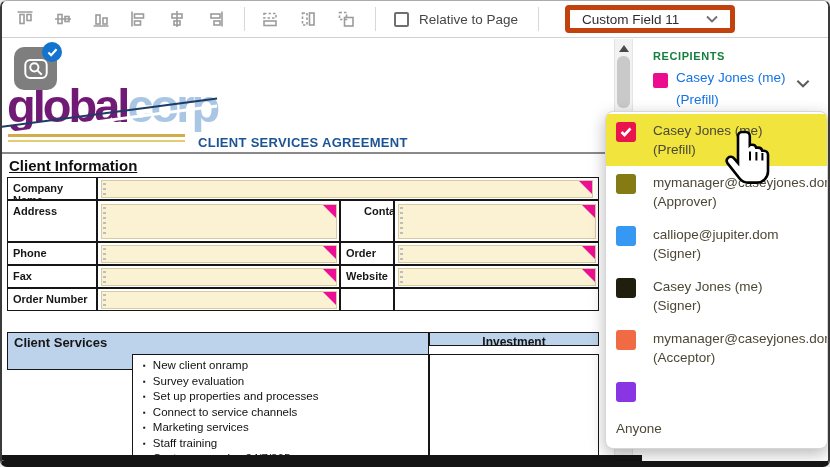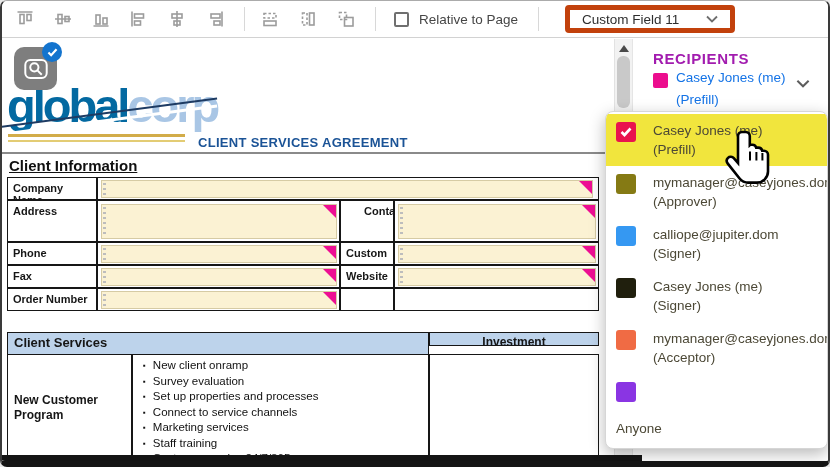--- a/index.html
+++ b/index.html
@@ -24,21 +24,21 @@
   .select-box svg { width:12px; height:8px; stroke:#6e6e6e; fill:none; stroke-width:1.8; }
   
   .doc { position:absolute; left:0; top:37px; width:612px; height:423px; background:#fff; overflow:hidden; }
   .marker { position:absolute; left:12px; top:9px; width:43px; height:43px; background:#7e7e7e; border-radius:10px;
     display:flex; align-items:center; justify-content:center; }
   .marker svg { width:30px; height:28px; stroke:#fff; fill:none; stroke-width:2.4; }
   .badge { position:absolute; left:40px; top:4px; width:20px; height:20px; border-radius:50%; background:#1374ce;
     display:flex; align-items:center; justify-content:center; }
   .badge svg { width:11px; height:9px; stroke:#fff; fill:none; stroke-width:2.4; }
   .logo { position:absolute; left:5px; top:44px; font-size:47px; font-weight:bold; letter-spacing:-3px; line-height:1; white-space:nowrap; }
-  .logo .lg1 { color:#0369a1; } .logo .lg2 { color:#a9c6e5; }
+  .logo .lg1 { color:#701a75; } .logo .lg2 { color:#a9c6e5; }
   .gold1 { position:absolute; left:6px; top:96px; width:177px; height:3px; background:#d2ac49; }
   .gold2 { position:absolute; left:6px; top:102px; width:177px; height:2px; background:#e3cc74; }
   .swoosh-n { position:absolute; left:-6px; top:74px; width:222px; height:2px; background:#1d3b63; transform:rotate(-7.5deg); }
   .swoosh-w { position:absolute; left:-6px; top:81px; width:222px; height:3px; background:#ffffff; transform:rotate(-7.5deg); }
   .doc-title { position:absolute; left:196px; top:97px; font-size:13px; font-weight:bold; color:#1b5396; letter-spacing:0.3px; }
   .rule { position:absolute; left:0; top:114px; width:612px; height:2px; background:#8a8a8a; }
   .sec-heading { position:absolute; left:7px; top:119px; font-size:15px; font-weight:bold; color:#101010; text-decoration:underline; }
   .cell { position:absolute; background:#fff; border:1.5px solid #161616; font-size:11px; font-weight:bold; color:#161616; padding:4px 0 0 5px; }
   .hdr-cell { position:absolute; background:#bdd3eb; border:1.5px solid #161616; font-size:13px; font-weight:bold; color:#161616; padding:2px 0 0 6px; }
   .field { position:absolute; background:#fbf2d3; border:1px solid #d6cba4; cursor:pointer; }
@@ -81,21 +81,21 @@
   .s-right{ left:427px; top:316px; width:170px; height:102px; }
   .bullet-row { display:flex; gap:7px; line-height:15.5px; font-size:11.5px; color:#111; font-weight:normal; }
   .bullet-glyph { font-size:8px; line-height:15.5px; }
   .doc-bottom-bar { position:absolute; left:0; top:454px; width:640px; height:7px; background:#141414; z-index:5; }
   
   .scrollbar { position:absolute; left:612px; top:38px; width:18px; height:416px; background:#f2f2f2; border-left:1px solid #e2e2e2; }
   .scroll-up { position:absolute; left:4px; top:6px; width:0; height:0; border-left:5px solid transparent; border-right:5px solid transparent; border-bottom:7px solid #4a4a4a; cursor:pointer; }
   .scroll-thumb { position:absolute; left:2px; top:17px; width:13px; height:52px; background:#c9c9c9; border-radius:6px; cursor:pointer; }
   
   .panel { position:absolute; left:630px; top:38px; right:0; bottom:0; background:#fff; border-left:1px solid #e5e5e5; }
-  .recipients-heading { position:absolute; left:20px; top:11px; font-size:15px; font-weight:bold; color:#a21caf; letter-spacing:0.6px; }
+  .recipients-heading { position:absolute; left:20px; top:11px; font-size:11px; font-weight:bold; color:#15803d; letter-spacing:0.6px; }
   .sel-swatch { position:absolute; left:20px; top:34px; width:15px; height:15px; border-radius:2px; }
   .sel-name { position:absolute; left:43px; top:31px; font-size:13.5px; color:#1473e6; cursor:pointer; }
   .sel-chevron { position:absolute; left:163px; top:35px; width:14px; height:9px; cursor:pointer; }
   .sel-chevron svg, .df-chevron svg { width:14px; height:9px; stroke:#5e5e5e; fill:none; stroke-width:1.8; }
   .sel-role { position:absolute; left:43px; top:53px; font-size:13.5px; color:#1473e6; }
   .panel-divider { position:absolute; left:18px; top:373px; width:164px; height:1px; background:#dcdcdc; }
   .data-fields { position:absolute; left:20px; top:385px; font-size:14.5px; font-weight:bold; color:#575757; cursor:pointer; }
   .df-chevron { position:absolute; left:163px; top:390px; cursor:pointer; }
   
   .dropdown { position:absolute; left:603px; top:110px; width:223px; background:#fff; border:1px solid #d6d6d6;
@@ -219,21 +219,21 @@
     <div class="cell c-address-l">Address</div>
     <div class="cell c-phone-l">Phone</div>
     <div class="cell c-fax-l">Fax</div>
     <div class="cell c-order-l">Order Number</div>
 
     <div class="cell c-company-v"></div>
     <div class="cell c-address-v"></div>
     <div class="cell c-contact-l">Contact</div>
     <div class="cell c-contact-v"></div>
     <div class="cell c-phone-v"></div>
-    <div class="cell c-email-l">Custom</div>
+    <div class="cell c-email-l">Order</div>
     <div class="cell c-email-v"></div>
     <div class="cell c-fax-v"></div>
     <div class="cell c-web-l">Website</div>
     <div class="cell c-web-v"></div>
     <div class="cell c-order-v"></div>
     <div class="cell c-mid-e"></div>
     <div class="cell c-right-e"></div>
 
     <div class="field f-company">
         <span class="handle"></span>
@@ -263,21 +263,20 @@
         <span class="handle"></span>
         <span class="flag"></span>
       </div>
     <div class="field f-order">
         <span class="handle"></span>
         <span class="flag"></span>
       </div>
 
     <div class="hdr-cell s-hdr1">Client Services</div>
     <div class="hdr-cell s-hdr2">Investment</div>
-    <div class="cell s-left">New Customer Program</div>
     <div class="cell s-mid">
 
         <div class="bullet-row">
           <span class="bullet-glyph">▪</span>
           <span>New client onramp</span>
         </div>
 
         <div class="bullet-row">
           <span class="bullet-glyph">▪</span>
           <span>Survey evaluation</span>

